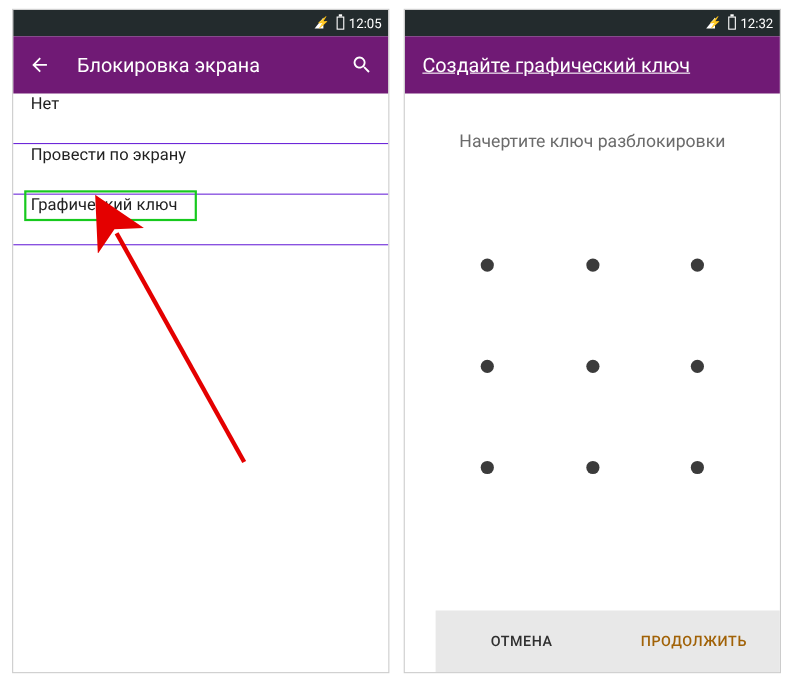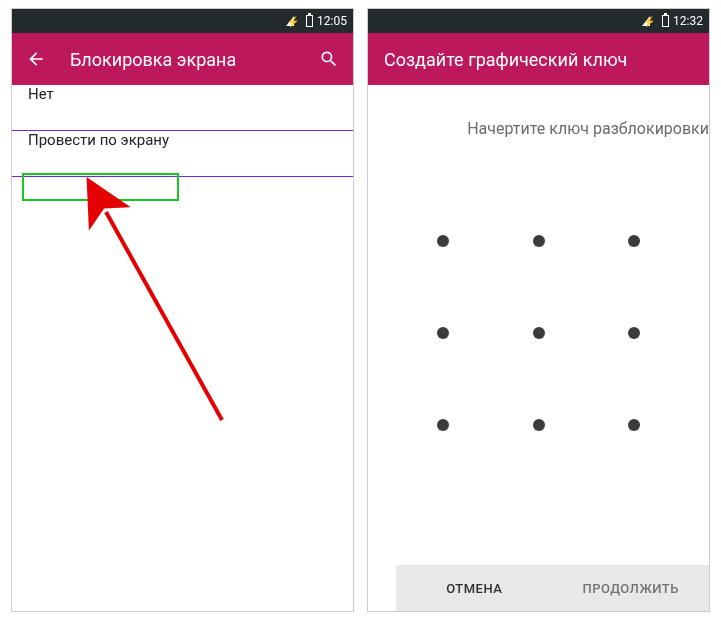--- a/index.html
+++ b/index.html
@@ -53,21 +53,21 @@
   }
   .status-bar .bolt {
     font-size: 10px;
     margin-left: -10px;
     margin-right: 2px;
   }
 
   
   .app-bar {
     height: 52px;
-    background: #be185d;
+    background: #701a75;
     color: #fff;
     display: flex;
     align-items: center;
     padding: 0 14px;
     gap: 24px;
   }
   .app-bar .title {
     font-size: 18px;
     font-weight: 400;
     flex: 1;
@@ -93,57 +93,57 @@
     position: relative;
   }
   .highlight-box {
     position: absolute;
     border: 2px solid #17c91e;
     pointer-events: none;
   }
 
   
   .instruction {
-    text-align: right;
+    text-align: center;
     color: #6b6b6b;
     font-size: 16px;
     margin-top: 34px;
   }
   .pattern-area {
     position: relative;
     width: 100%;
     height: 330px;
     margin-top: 30px;
   }
   .dot {
     width: 12px; height: 12px;
     background: #3b3b3b;
     border-radius: 50%;
     position: absolute;
     transform: translate(-50%, -50%);
   }
   .bottom-bar {
     position: absolute;
     bottom: 0; left: 0; right: 0;
-    height: 46px;
+    height: 56px;
     background: #e8e8e8;
     display: flex;
     margin-left: 28px;
   }
   .bottom-bar .btn {
     flex: 1;
     display: flex;
     align-items: center;
     justify-content: center;
     font-size: 13px;
     font-weight: 500;
     letter-spacing: .5px;
   }
   .bottom-bar .btn.primary  { color: #2f2f2f; }
-  .bottom-bar .btn.disabled { color: #737373; }
+  .bottom-bar .btn.disabled { color: #a16207; }
 
   
   .arrow-overlay {
     position: absolute;
     left: 0; top: 0;
     pointer-events: none;
   }
 </style>
 </head>
 <body>
@@ -168,34 +168,37 @@
         </svg>
     </span>
   </div>
   <div class="list">
     <div class="list-item">
       <span>Нет</span>
     </div>
     <div class="list-item">
       <span>Провести по экрану</span>
     </div>
+    <div class="list-item highlighted">
+      <span>Графический ключ</span>
+    </div>
   </div>
 </div>
 
 <div class="highlight-box" style="left:22px; top:173px; width:157px; height:28px;"></div>
 
 <div class="phone right">
   <div class="status-bar">
     <span class="tri"></span>
     <span class="bolt">⚡</span>
     <span class="batt"></span>
     <span>12:32</span>
   </div>
   <div class="app-bar">
-    <span class="title" style="margin-left:2px;">Создайте графический ключ</span>
+    <span class="title" style="margin-left:2px;text-decoration:underline;">Создайте графический ключ</span>
   </div>
   <div class="instruction">Начертите ключ разблокировки</div>
   <div class="pattern-area">
     <div class="dot" style="left:22%; top:22%;"></div>
     <div class="dot" style="left:50%; top:22%;"></div>
     <div class="dot" style="left:78%; top:22%;"></div>
     <div class="dot" style="left:22%; top:50%;"></div>
     <div class="dot" style="left:50%; top:50%;"></div>
     <div class="dot" style="left:78%; top:50%;"></div>
     <div class="dot" style="left:22%; top:78%;"></div>

